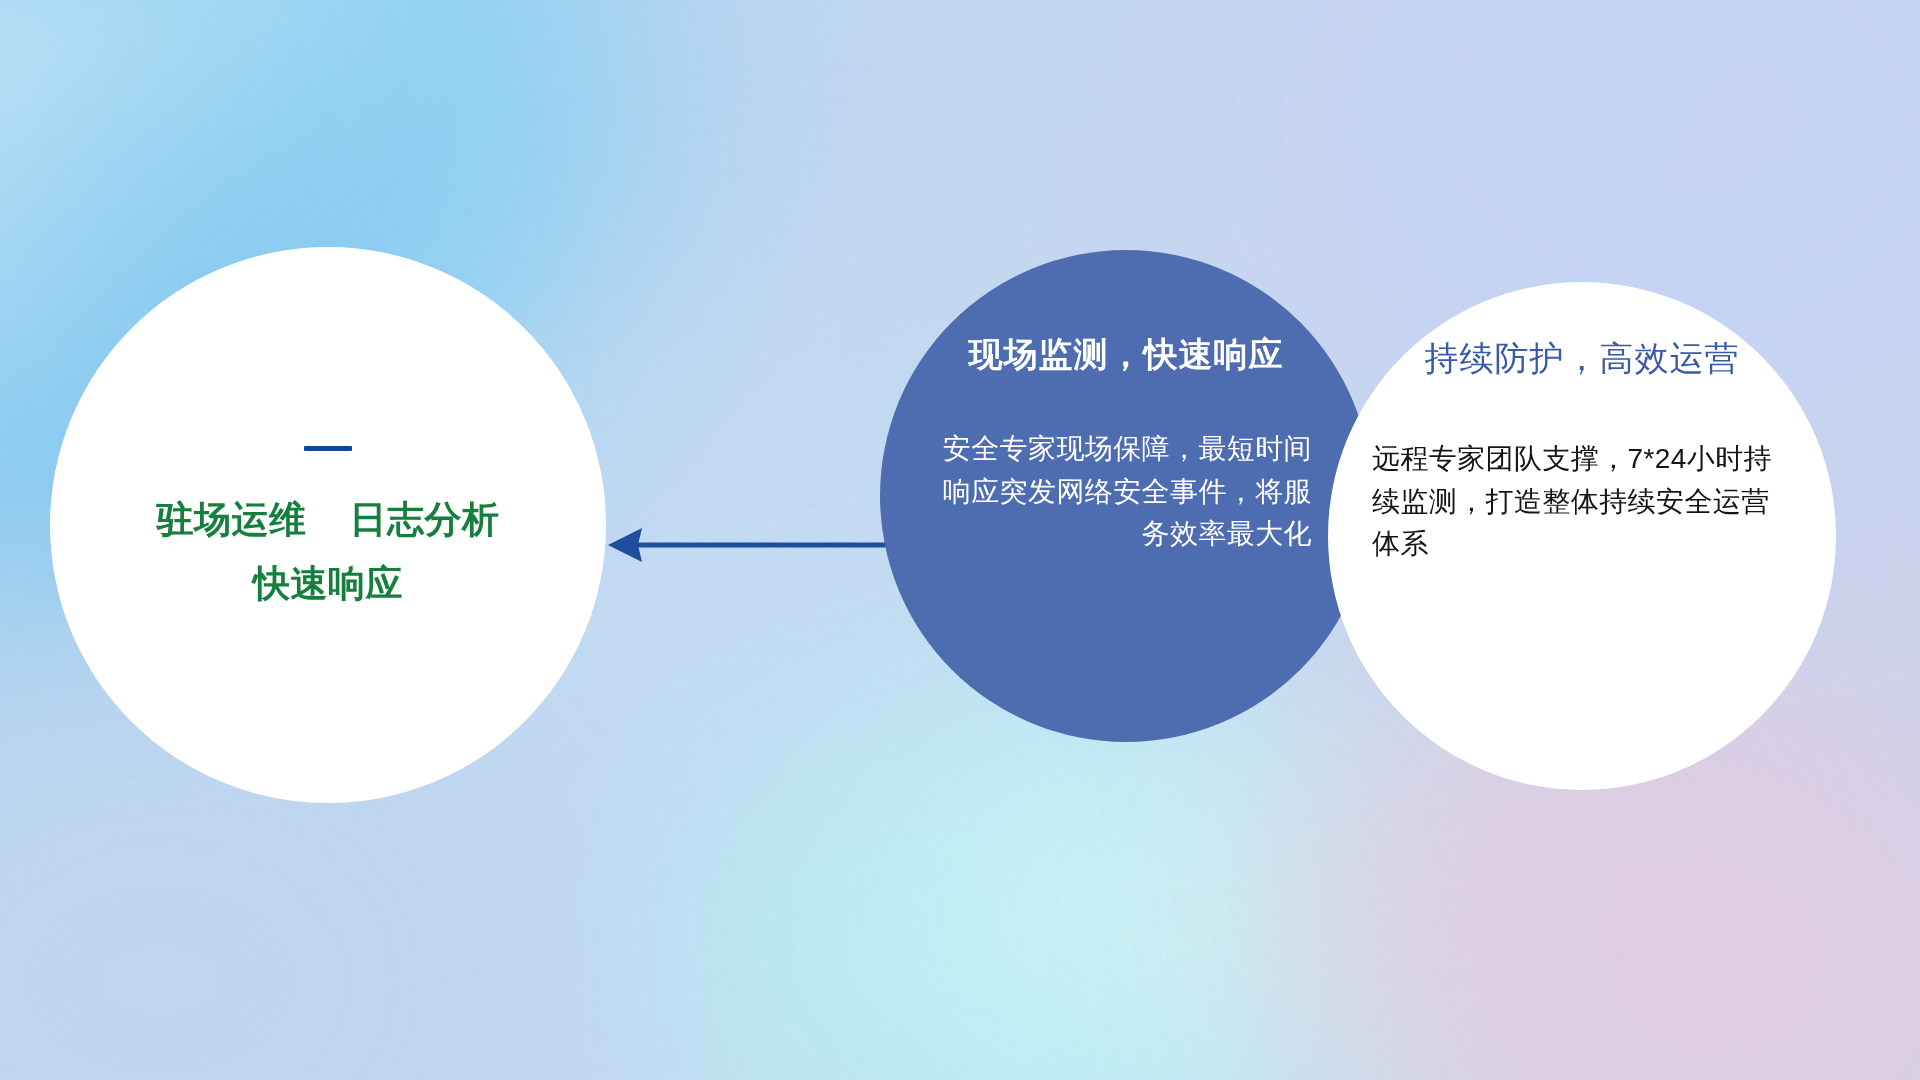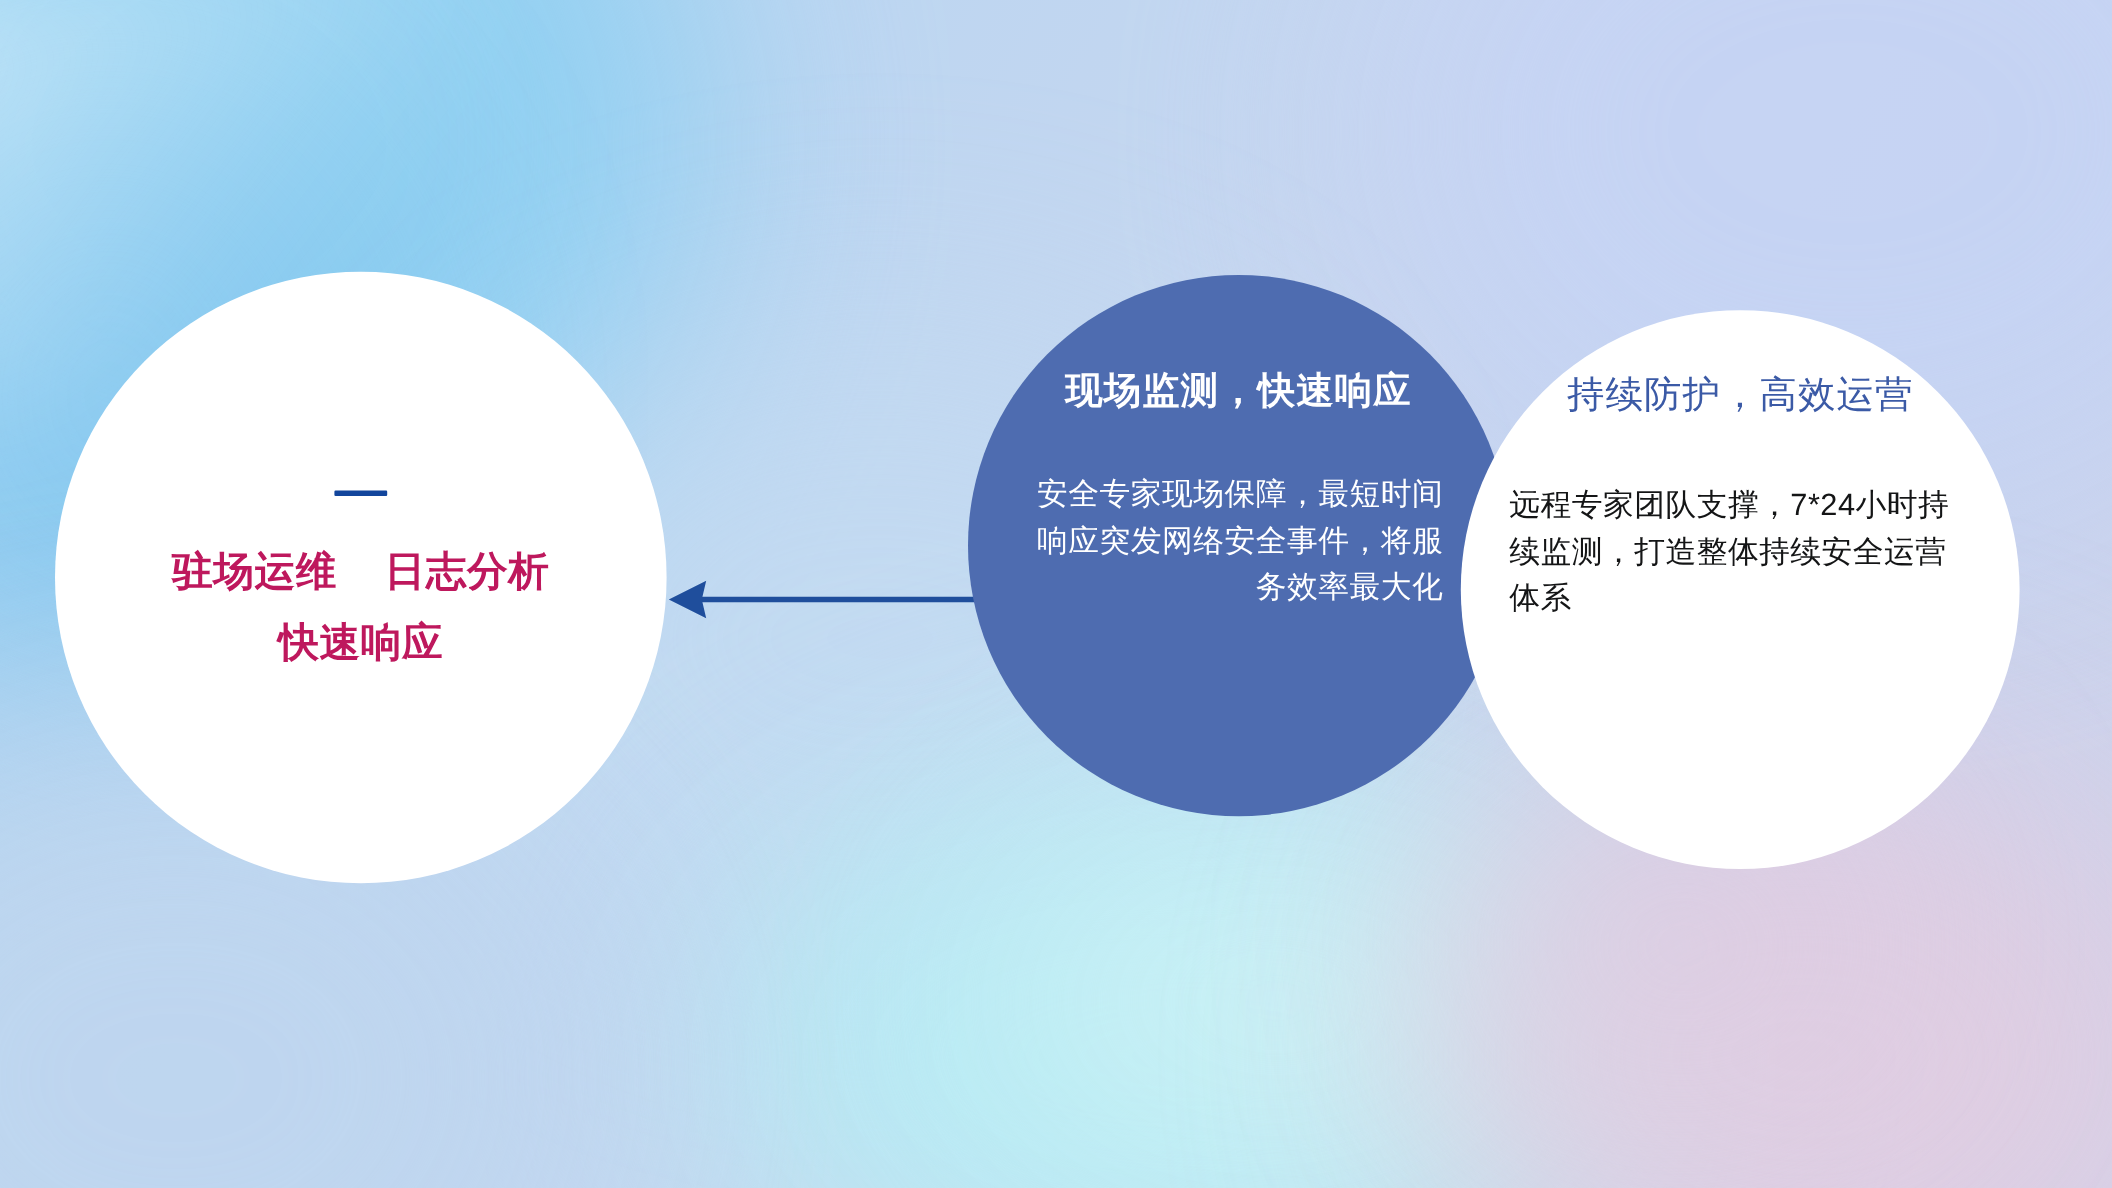--- a/index.html
+++ b/index.html
@@ -37,21 +37,21 @@
   .circle-left{
     left:50px;top:247px;width:556px;height:556px;
     background:#ffffff;
     display:flex;flex-direction:column;align-items:center;justify-content:center;
   }
   .left-dash{
     width:48px;height:5px;background:#12459c;border-radius:1px;margin-bottom:48px;
   }
   .left-lines{display:flex;flex-direction:column;align-items:center;gap:22px;}
   .left-line{
-    font-size:37px;font-weight:bold;color:#be185d;letter-spacing:.5px;
+    font-size:37px;font-weight:bold;color:#15803d;letter-spacing:.5px;
     white-space:pre;line-height:1.12;
   }
 
   .circle-blue{
     left:880px;top:250px;width:492px;height:492px;
     background:#4e6cb0;
     display:flex;flex-direction:column;align-items:center;
     padding-top:82px;box-sizing:border-box;
   }
   .blue-title{

